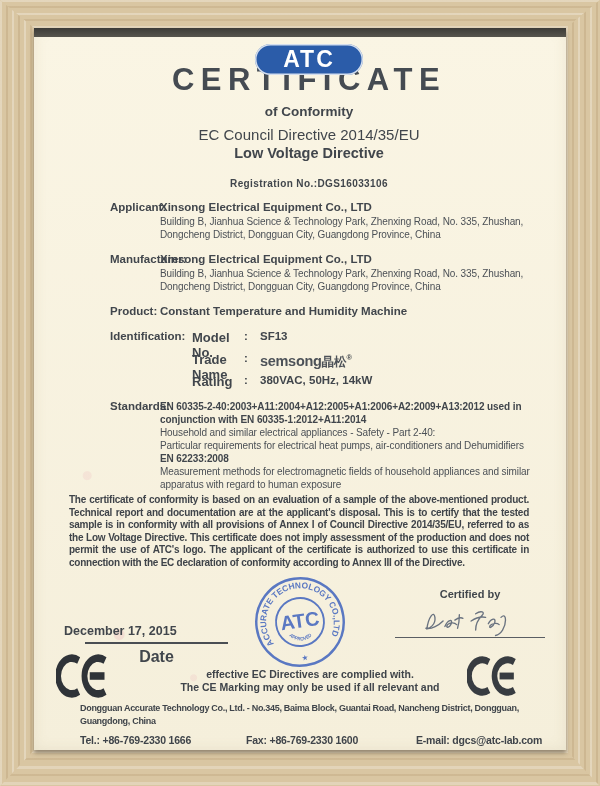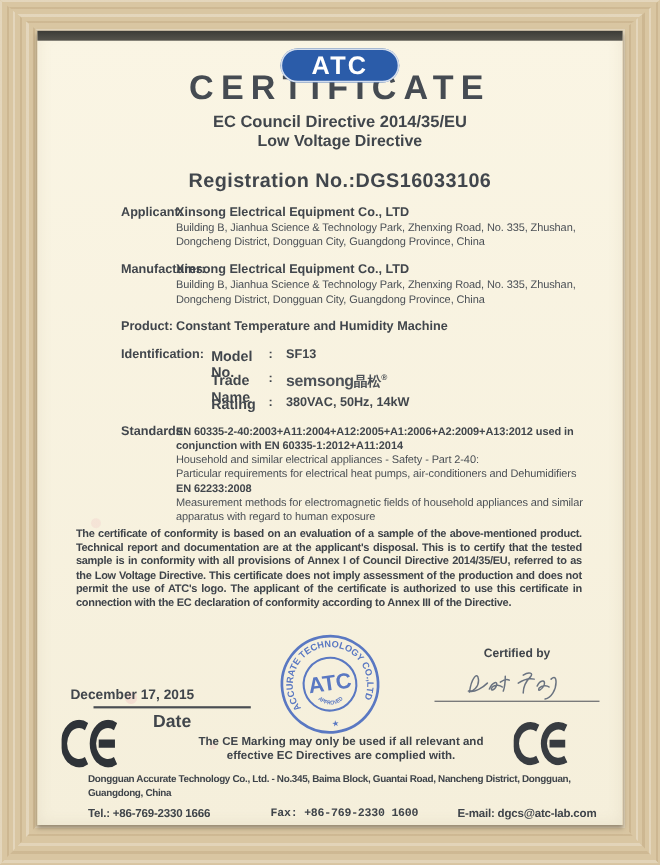--- a/index.html
+++ b/index.html
@@ -39,23 +39,23 @@
   .content{ padding:0 26px 0 44px; }
   .center{ text-align:center; }
 
   
   .atc-logo{ position:relative; z-index:2; margin:7px auto 0; width:108px; height:31px;
     background:#2b5ca9; border-radius:16px; color:#fff; font-weight:bold; font-size:23px;
     letter-spacing:2px; text-align:center; line-height:30px; box-shadow:0 0 0 1.5px rgba(255,255,255,.8) inset; }
   .cert-title{ margin-top:-11px; text-align:center; font-size:31px; line-height:31px;
     font-weight:bold; letter-spacing:6.5px; color:#454b52; }
   .subtitle{ margin-top:9px; font-size:13.5px; font-weight:bold; }
-  .directive1{ margin-top:7px; font-size:15px; font-weight:bold; }
+  .directive1{ margin-top:7px; font-size:15px; font-weight:normal; }
   .directive2{ margin-top:2px; font-size:14.5px; font-weight:bold; }
-  .registration{ margin-top:17px; font-size:18px; font-weight:bold; letter-spacing:.4px; }
+  .registration{ margin-top:17px; font-size:10px; font-weight:bold; letter-spacing:.4px; }
 
   
   .fields{ margin-top:12px; }
   .field-row{ display:grid; grid-template-columns:82px 1fr; margin-bottom:12px; }
   .f-label{ font-weight:bold; font-size:11.5px;margin-left:32px; }
   .f-name{ font-weight:bold; font-size:11.5px; }
   .f-addr{ margin-top:2px; font-size:10px; letter-spacing:-.1px; line-height:13px; color:#4b5056; max-width:382px; }
   .ident-sub{ }
   .ident-row{ display:grid; grid-template-columns:84px 16px 1fr; height:22px; align-items:start; }
   .ident-row .f-label{ font-size:13px; }
@@ -88,39 +88,40 @@
   .ce-mark{ }
   .ce-left{ left:22px; top:626px; }
   .ce-right{ left:433px; top:628px; }
 
   .ce-note{ left:103px; top:640px; width:346px; text-align:center; font-weight:bold;
     font-size:10.5px; line-height:13px; color:#3f444a; }
 
   .footer-address{ left:46px; top:674px; width:470px; font-weight:bold; font-size:9px;
     letter-spacing:-.3px; line-height:13px; color:#3f444a; white-space:nowrap; }
   .contact{ top:706px; font-weight:bold; font-size:10.5px; letter-spacing:-.2px; color:#3f444a; }
-  .contact-tel{ left:46px; } .contact-fax{ left:212px;font-family:Liberation Mono, monospace; } .contact-email{ left:382px; }
+  .contact-tel{ left:46px; } .contact-fax{ left:212px; } .contact-email{ left:382px; }
 </style>
 </head>
 <body>
 
 <div class="frame-piece frame-top"></div>
 <div class="frame-piece frame-bottom"></div>
 <div class="frame-piece frame-left"></div>
 <div class="frame-piece frame-right"></div>
 
 <div class="paper">
   <div class="top-band"></div>
 
   <div class="content">
 
     <div class="atc-logo">
       <span>ATC</span>
     </div>
     <div class="cert-title">CERTIFICATE</div>
+    <div class="subtitle center">of Conformity</div>
     <div class="directive1 center">EC Council Directive 2014/35/EU</div>
     <div class="directive2 center">Low Voltage Directive</div>
     <div class="registration center">Registration No.:DGS16033106</div>
 
     <div class="fields">
 
       <div class="field-row">
         <div class="f-label">Applicant:</div>
         <div>
           <div class="f-name">Xinsong Electrical Equipment Co., LTD</div>
@@ -213,22 +214,22 @@
     <path d="M93,54.5 A26,26 0 1 1 93,9.5"></path>
     <line x1="64" y1="32" x2="92" y2="32"></line>
   </svg>
   <svg class="abs ce-mark ce-right" width="56" height="40" viewBox="0 0 110 64" preserveAspectRatio="none" fill="none" stroke="#383c41" stroke-width="11">
     <path d="M43,54.5 A26,26 0 1 1 43,9.5"></path>
     <path d="M93,54.5 A26,26 0 1 1 93,9.5"></path>
     <line x1="64" y1="32" x2="92" y2="32"></line>
   </svg>
 
   <div class="abs ce-note">
+    <div>effective EC Directives are complied with.</div>
     <div>The CE Marking may only be used if all relevant and</div>
-    <div>effective EC Directives are complied with.</div>
   </div>
 
   <div class="abs footer-address">
     <div>Dongguan Accurate Technology Co., Ltd. - No.345, Baima Block, Guantai Road, Nancheng District, Dongguan,</div>
     <div>Guangdong, China</div>
   </div>
 
   <div class="abs contact contact-tel">Tel.: +86-769-2330 1666</div>
   <div class="abs contact contact-fax">Fax: +86-769-2330 1600</div>
   <div class="abs contact contact-email">E-mail: dgcs@atc-lab.com</div>

